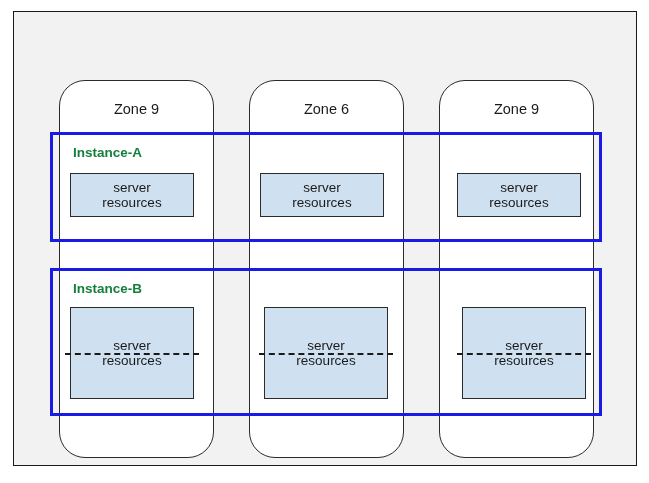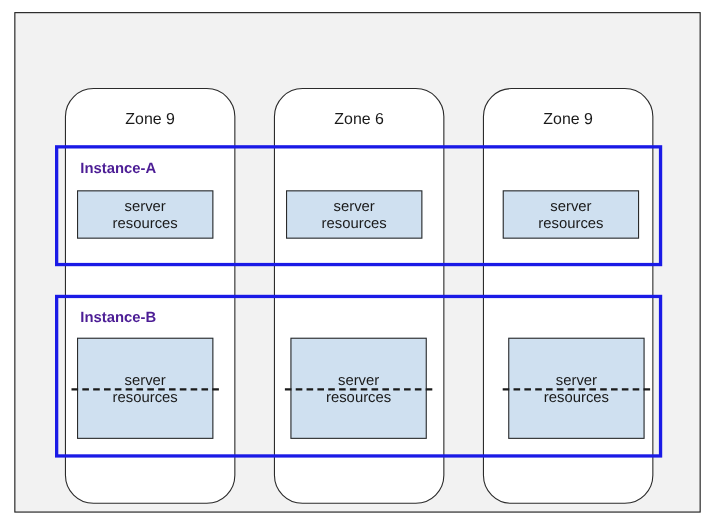--- a/index.html
+++ b/index.html
@@ -73,21 +73,21 @@
   }
   .instance-band.band-a { top: 120px; height: 110px; }
   .instance-band.band-b { top: 256px; height: 148px; }
 
   .instance-label {
     position: absolute;
     left: 20px;
     top: 10px;
     font-size: 13.5px;
     font-weight: bold;
-    color: #4c1d95;
+    color: #15803d;
     white-space: nowrap;
   }
 
   
   .res-box {
     position: absolute;
     box-sizing: border-box;
     background: #cfe0f0;
     border: 1.1px solid #2b2b2b;
     display: flex;

